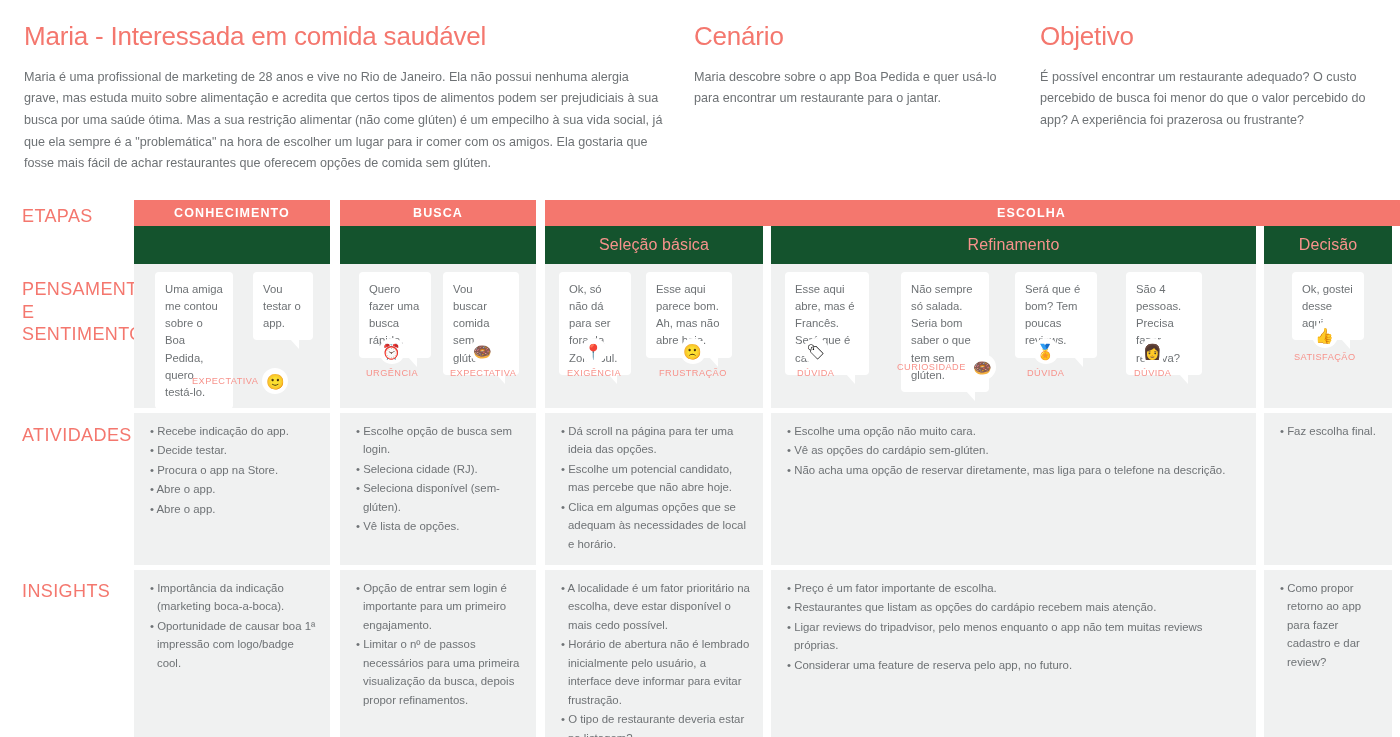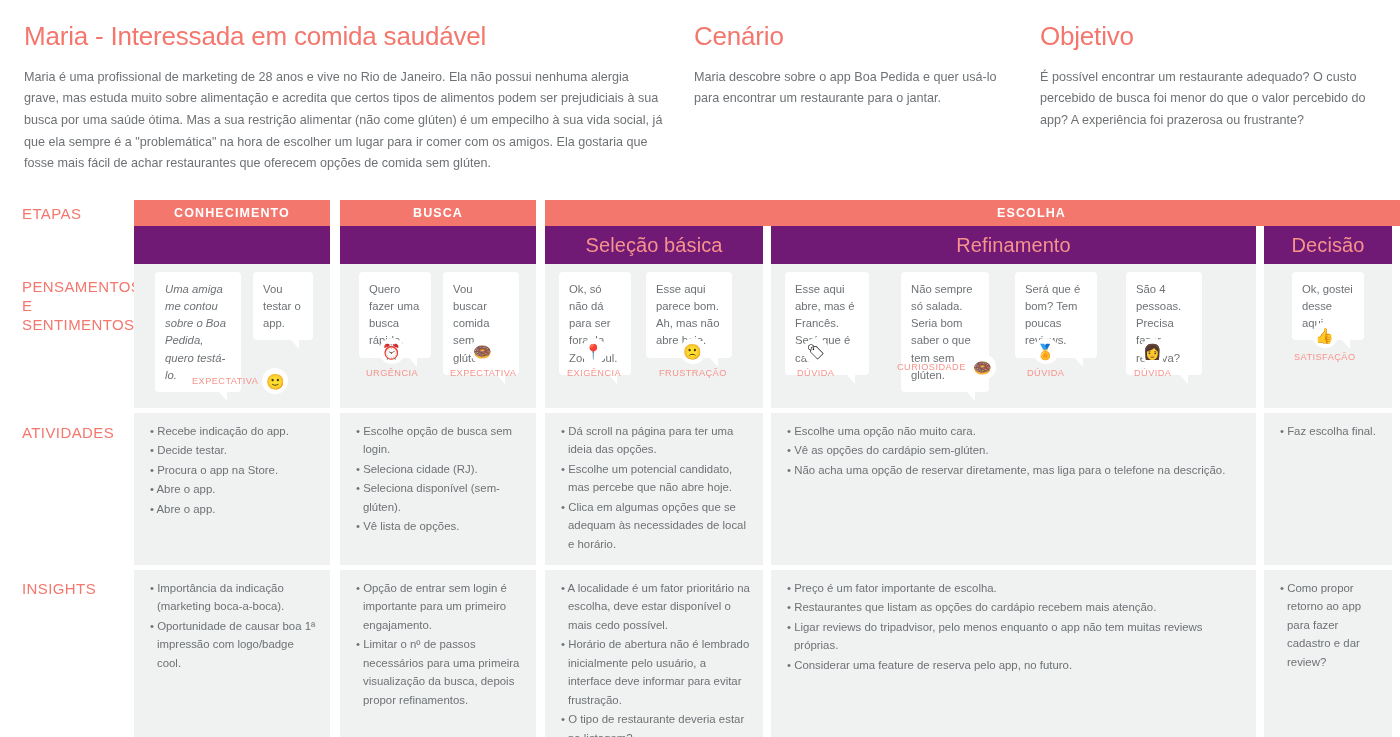--- a/index.html
+++ b/index.html
@@ -34,21 +34,21 @@
     font-weight: 400;
   }
   .intro-body p { margin: 0; }
 
   
   .row-label {
     position: absolute;
     left: 22px;
     width: 112px;
     color: #f4776e;
-    font-size: 15px;
+    font-size: 18px;
     font-weight: 400;
     letter-spacing: 0.4px;
     line-height: 1.25;
     text-transform: uppercase;
   }
   .row-label.etapas        { top: 205px; }
   .row-label.pensamentos   { top: 278px; }
   .row-label.atividades    { top: 424px; }
   .row-label.insights      { top: 580px; }
 
@@ -65,23 +65,23 @@
     letter-spacing: 1.1px;
     display: flex; align-items: center; justify-content: center;
     text-transform: uppercase;
   }
 
   
   .substages { position: absolute; top: 26px; left: 0; display: flex; }
   .substage { position: relative; }
   .sub-title {
     height: 38px;
-    background: #701a75;
+    background: #14532d;
     color: #f7938c;
-    font-size: 20px;
+    font-size: 16px;
     display: flex; align-items: center; justify-content: center;
     letter-spacing: 0.1px;
   }
   .sub-title.blank { color: transparent; }
 
   .panel { background: #f0f1f1; position: relative; }
   .panel.thoughts   { height: 144px; }
   .panel.activities { height: 152px; }
   .panel.insights   { height: 177px; }
   .panel.spacer     { height: 5px; background: #ffffff; }
@@ -174,21 +174,21 @@
 
   <div class="grid" id="grid">
       <div class="stagecol" style="left: 134px; width: 196px;">
         <div class="stage-header">CONHECIMENTO</div>
         <div class="substages" style="width: 196px;">
           <div class="substage" style="position: absolute; left: 0px; width: 196px;">
             <div class="sub-title blank">&nbsp;</div>
             <div class="panel thoughts">
               <div class="bubbles">
                 <div class="bubble-grp" style="left: 21px; width: 86px;">
-                  <div class="bubble" style="width: 86px; min-height: 80px; font-style: italic;">Uma amiga me contou sobre o Boa Pedida, quero testá-lo.</div>
+                  <div class="bubble" style="width: 78px; min-height: 80px;">Uma amiga me contou sobre o Boa Pedida, quero testá-lo.</div>
                 </div>
                 <div class="bubble-grp" style="left: 119px; width: 60px;">
                   <div class="bubble" style="width: 60px; min-height: 46px;">Vou testar o app.</div>
                 </div>
                 <div class="emotion" style="left: 58px; top: 104px;">
                   <span class="emo-label">EXPECTATIVA</span>
                   <span class="emo-icon">🙂</span>
                 </div>
               </div>
             </div>

